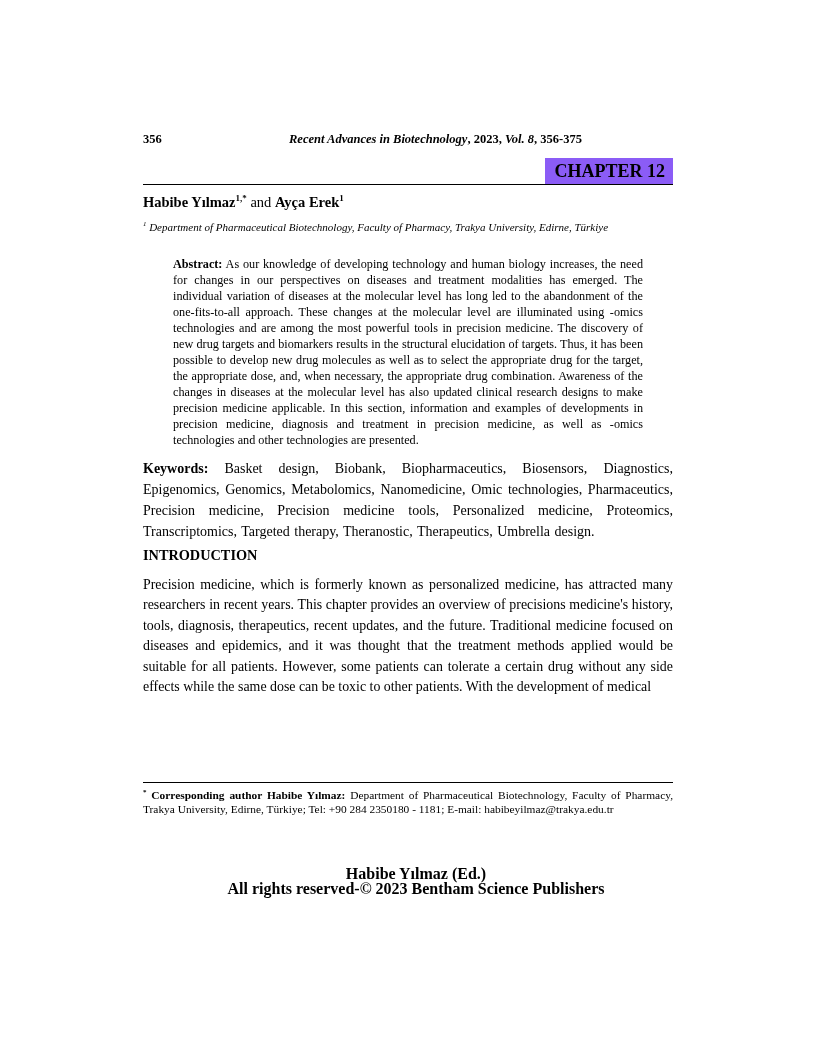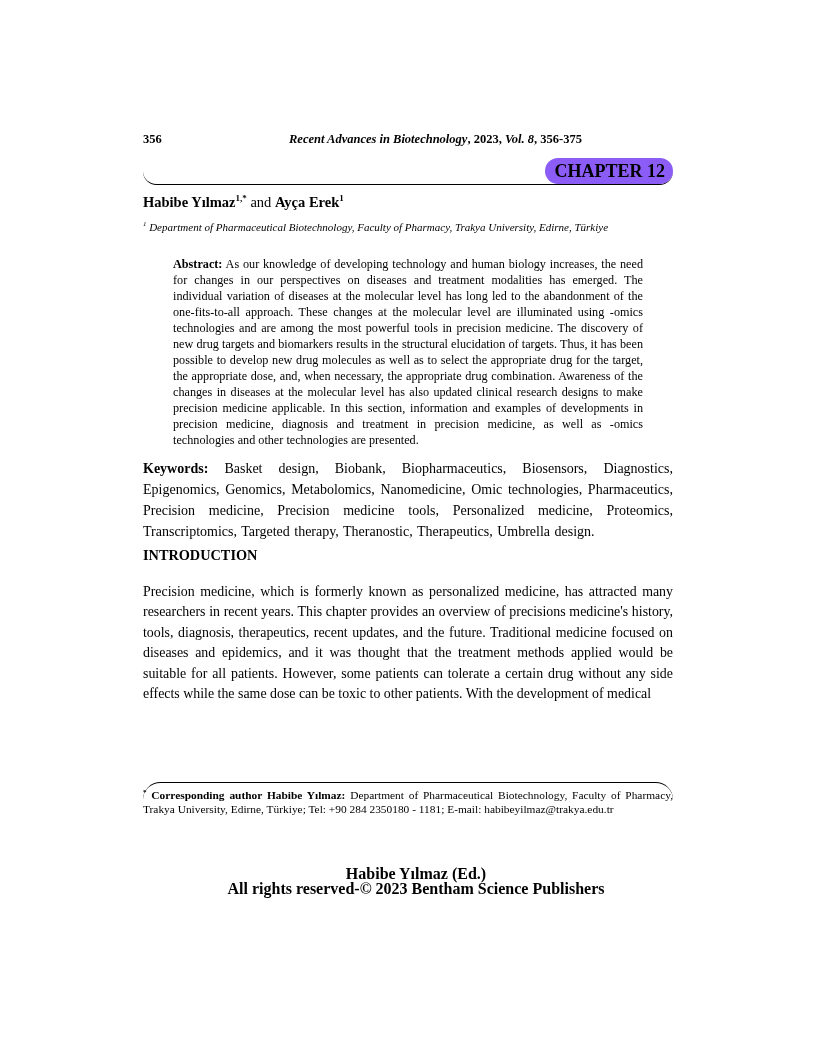--- a/index.html
+++ b/index.html
@@ -1,15 +1,15 @@
 <!DOCTYPE html>
 <html><head>
 <meta charset="utf-8">
 <style>
-  * { margin: 0; padding: 0; box-sizing: border-box; border-radius: 29px; }
+  * { margin: 0; padding: 0; box-sizing: border-box; }
   html, body { background: #ffffff; }
   body {
     width: 816px; height: 1056px;
     font-family: "Liberation Serif", "DejaVu Serif", serif;
     color: #000;
   }
   .page {
     position: relative;
     width: 816px; height: 1056px;
     background: #ffffff;
@@ -77,21 +77,21 @@
     word-spacing: 1px;
   }
 
   .section-heading {
     margin-top: 4px;
     font-size: 14.3px; line-height: 18px;
     font-weight: bold;
   }
 
   .intro {
-    margin-top: 18px;
+    margin-top: 11px;
     font-size: 13.9px; line-height: 20.5px;
     text-align: justify;
   }
 
   .footnote {
     position: absolute;
     top: 782px; left: 0;
     width: 530px;
     border-top: 1.4px solid #000;
     padding-top: 5px;

